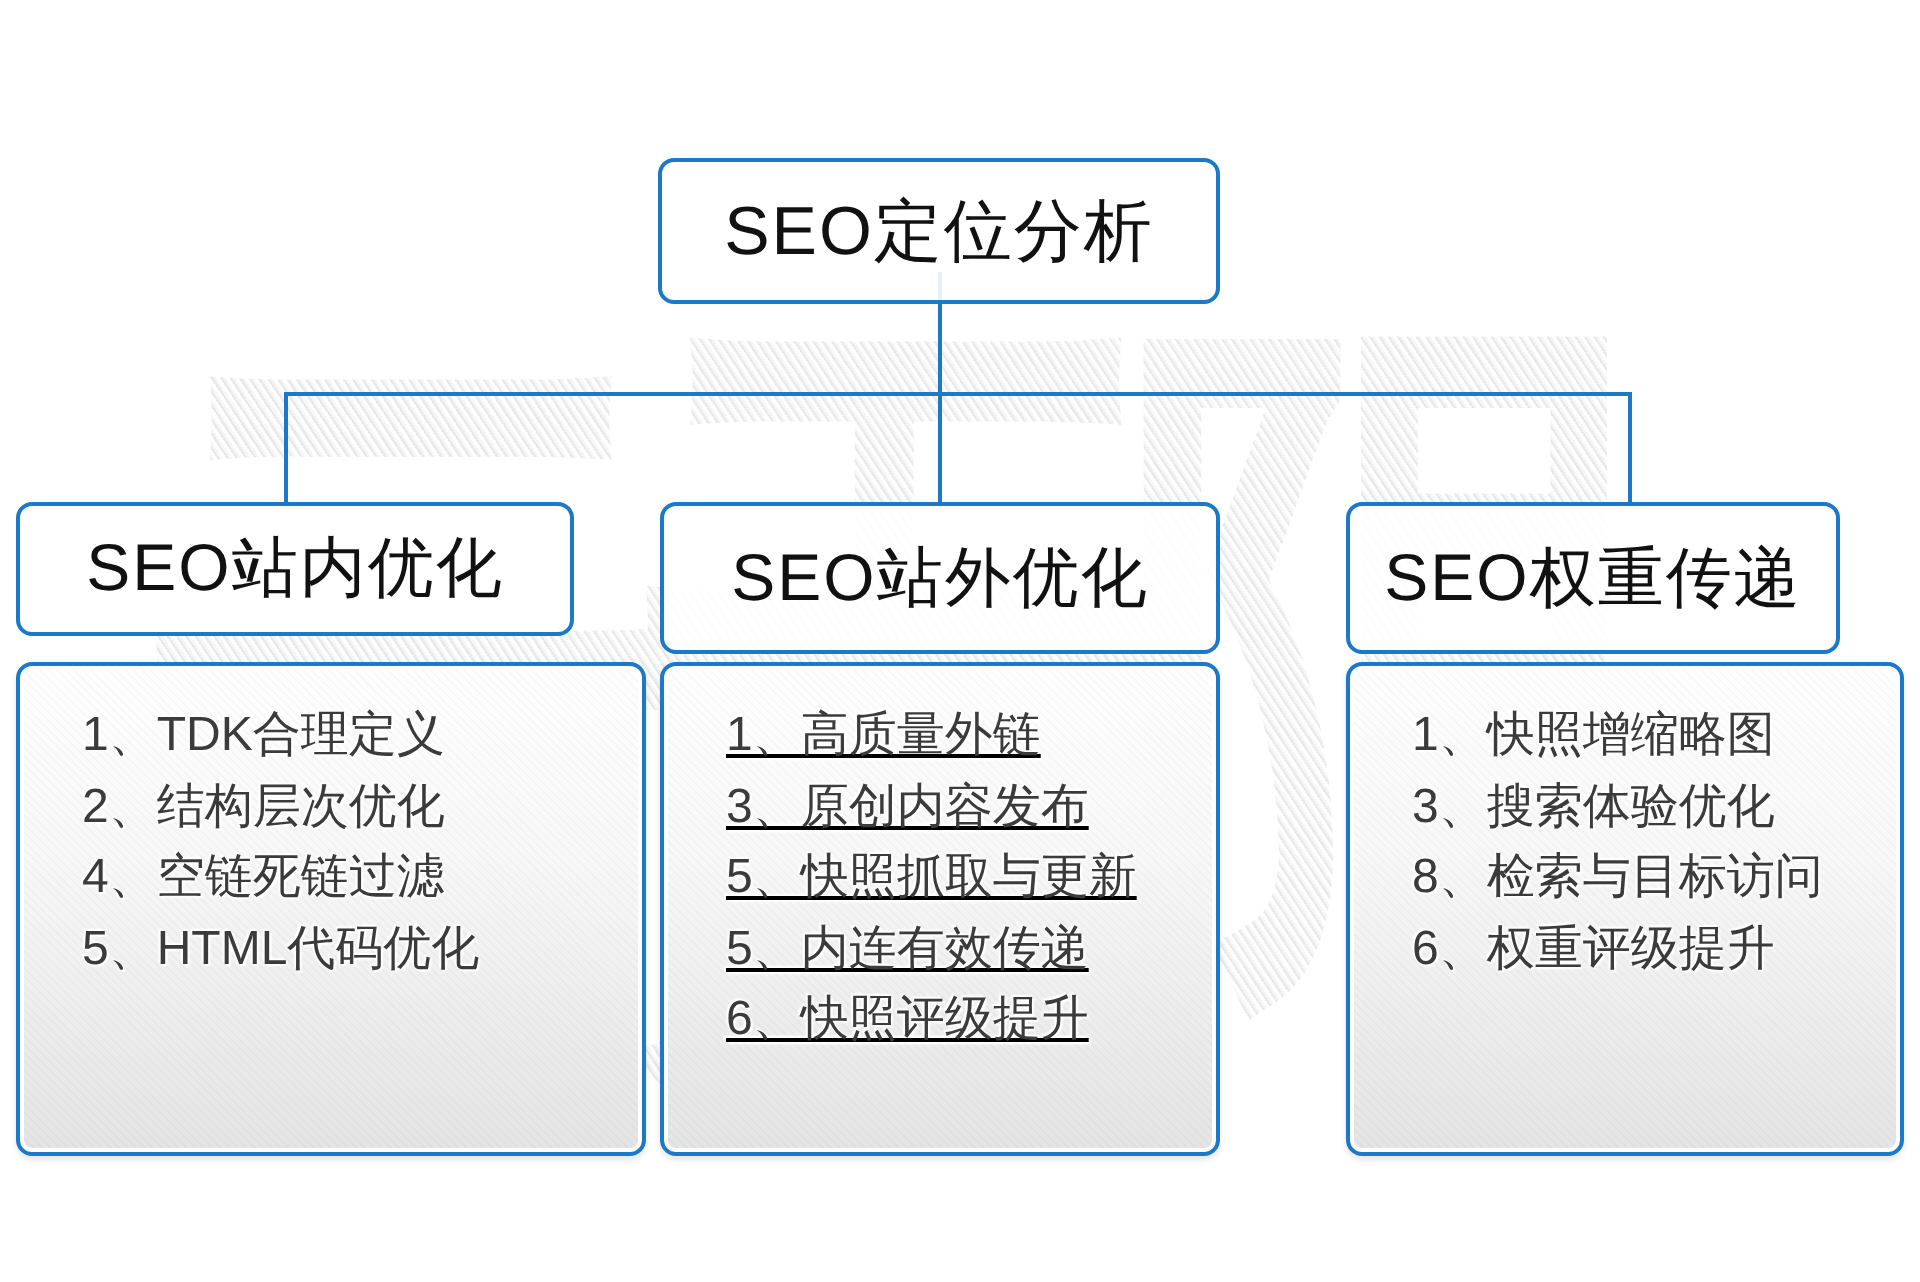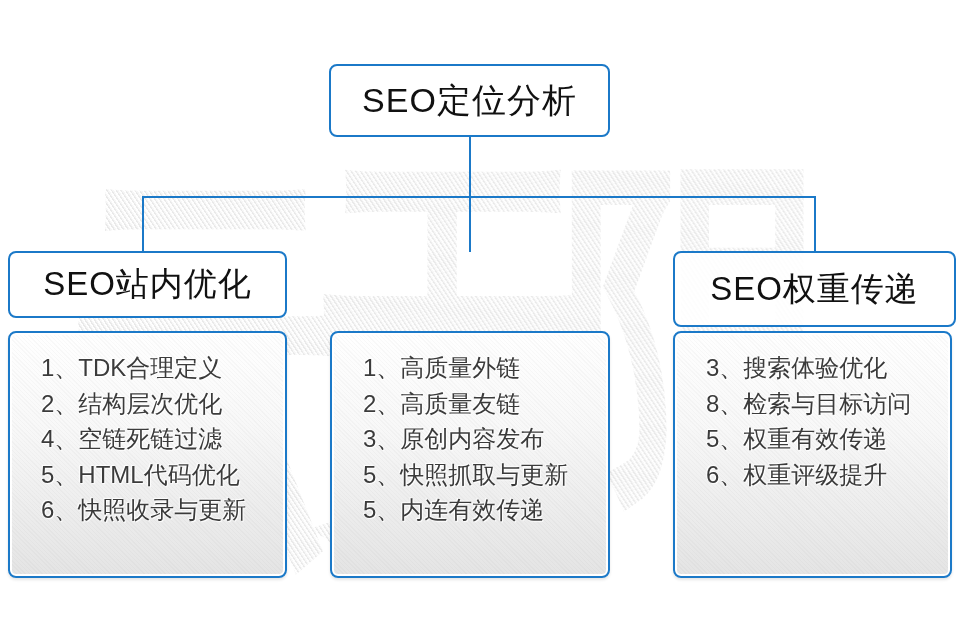--- a/index.html
+++ b/index.html
@@ -27,36 +27,36 @@
   .conn-v-left  { left:142px; top:196px; width:2px; height:56px; }
   .conn-v-right { left:814px; top:196px; width:2px; height:56px; }
   
   .node {
     position:absolute; z-index:2;
     border:2px solid var(--accent); border-radius:8px;
     background:rgba(255,255,255,0.88);
     display:flex; align-items:center; justify-content:center;
     font-size:33px; letter-spacing:1px; color:var(--header-text);
   }
-  .root-node { left:329px; top:64px; width:281px; height:73px; font-size:34px; }
+  .root-node { left:329px; top:79px; width:281px; height:73px; font-size:34px; }
   .hdr-left  { left:8px;   top:251px; width:279px; height:67px; }
   .hdr-mid   { left:330px; top:251px; width:280px; height:76px; }
-  .hdr-right { left:673px; top:251px; width:283px; height:76px; }
+  .hdr-right { left:673px; top:251px; width:247px; height:76px; }
   
   .panel {
     position:absolute; z-index:2; top:331px; height:247px;
     border:2px solid var(--accent); border-radius:8px;
     background-image:
       repeating-linear-gradient(45deg, rgba(0,0,0,0.022) 0 1px, transparent 1px 3px),
       linear-gradient(180deg, rgba(255,255,255,0.95) 0%, rgba(248,248,248,0.95) 38%, rgba(227,227,227,0.96) 100%);
     box-shadow:inset 0 0 0 2px #ffffff, 0 2px 3px rgba(0,0,0,0.10);
     padding:17px 10px 0 31px;
   }
-  .panel-left  { left:8px;   width:279px; }
-  .panel-mid   { left:330px; width:280px; }
+  .panel-left  { left:8px;   width:315px; }
+  .panel-mid   { left:330px; width:280px;text-decoration:underline; }
   .panel-right { left:673px; width:279px; }
   .item {
     font-size:24px; line-height:35.5px; color:var(--item-text);
     white-space:nowrap;
     text-shadow:0 0 2px #ffffff, 1px 1px 1px #ffffff, -1px -1px 1px #ffffff;
   }
 </style>
 </head>
 <body>
 
@@ -69,40 +69,42 @@
   <div class="conn conn-v-left"></div>
   <div class="conn conn-v-right"></div>
 
   <div class="node root-node">
     <span>SEO定位分析</span>
   </div>
 
   <div class="node hdr-left">
     <span>SEO站内优化</span>
   </div>
+  <div class="node hdr-mid">
+    <span>SEO站外优化</span>
+  </div>
   <div class="node hdr-right">
     <span>SEO权重传递</span>
   </div>
 
   <div class="panel panel-left">
     <div class="item">1、TDK合理定义</div>
     <div class="item">2、结构层次优化</div>
     <div class="item">4、空链死链过滤</div>
     <div class="item">5、HTML代码优化</div>
-    <div class="item">6、快照收录与更新</div>
   </div>
 
   <div class="panel panel-mid">
     <div class="item">1、高质量外链</div>
-    <div class="item">2、高质量友链</div>
     <div class="item">3、原创内容发布</div>
     <div class="item">5、快照抓取与更新</div>
     <div class="item">5、内连有效传递</div>
+    <div class="item">6、快照评级提升</div>
   </div>
 
   <div class="panel panel-right">
+    <div class="item">1、快照增缩略图</div>
     <div class="item">3、搜索体验优化</div>
     <div class="item">8、检索与目标访问</div>
-    <div class="item">5、权重有效传递</div>
     <div class="item">6、权重评级提升</div>
   </div>
 
 </div>
 
 </body></html>

